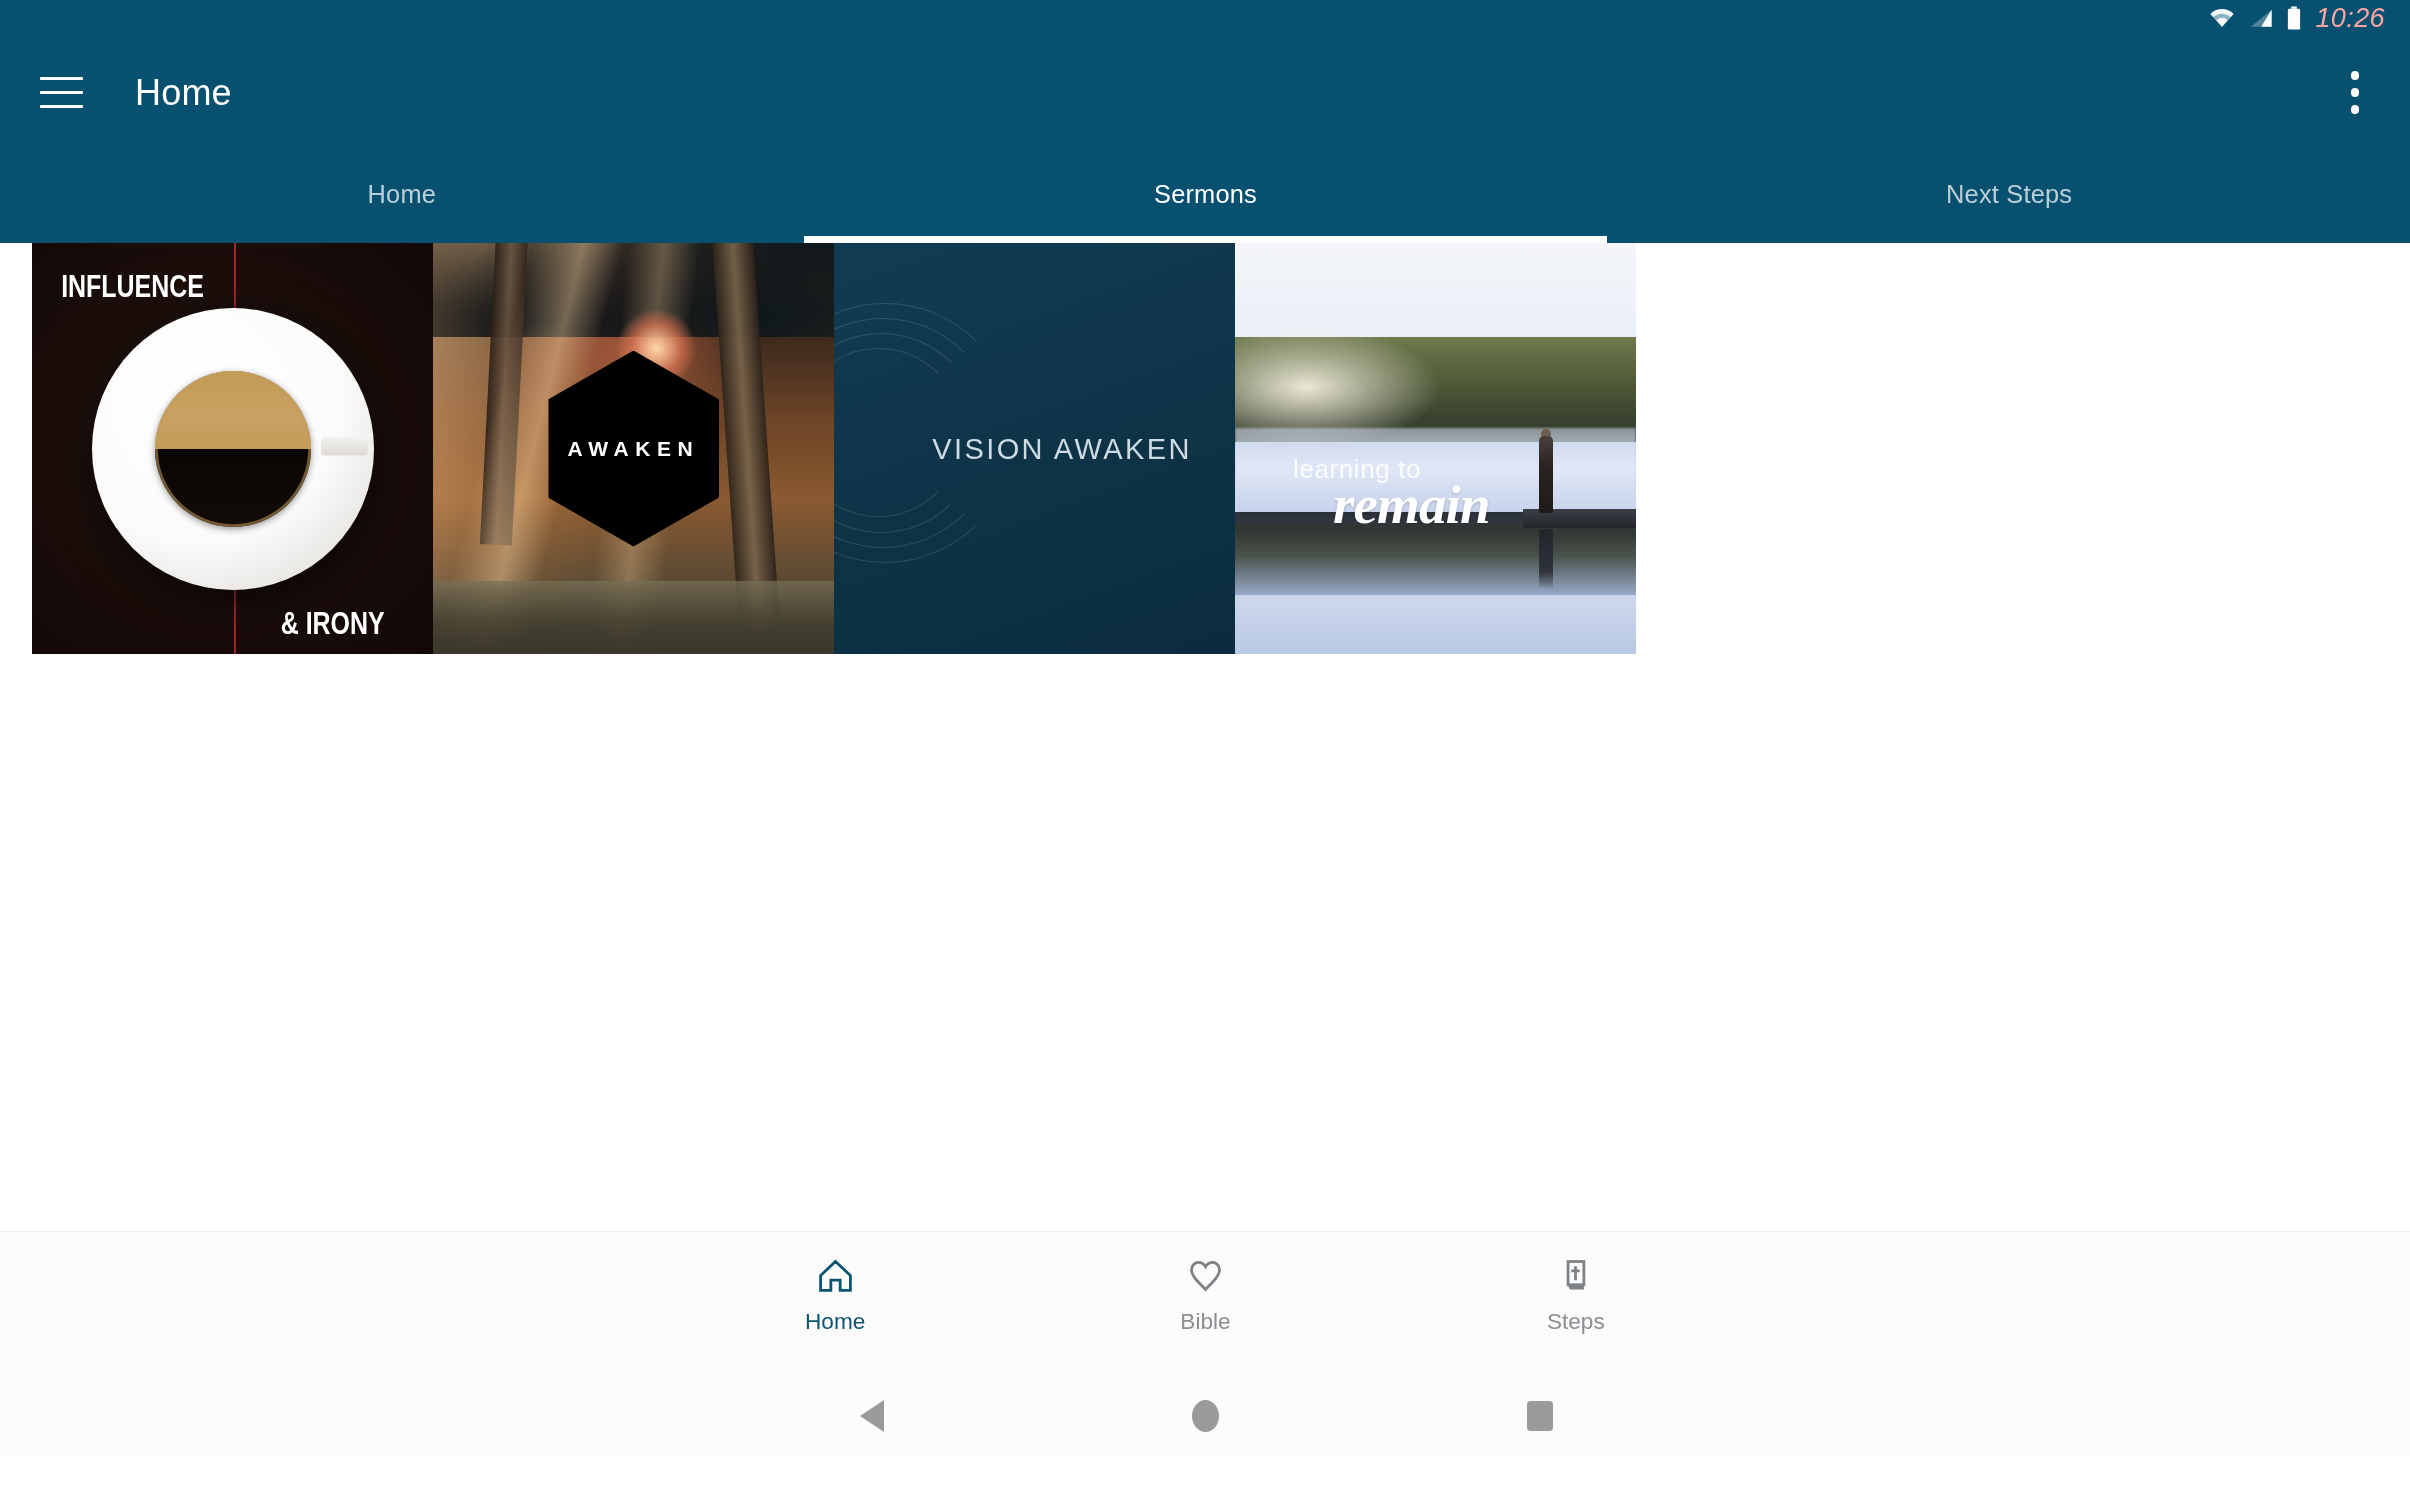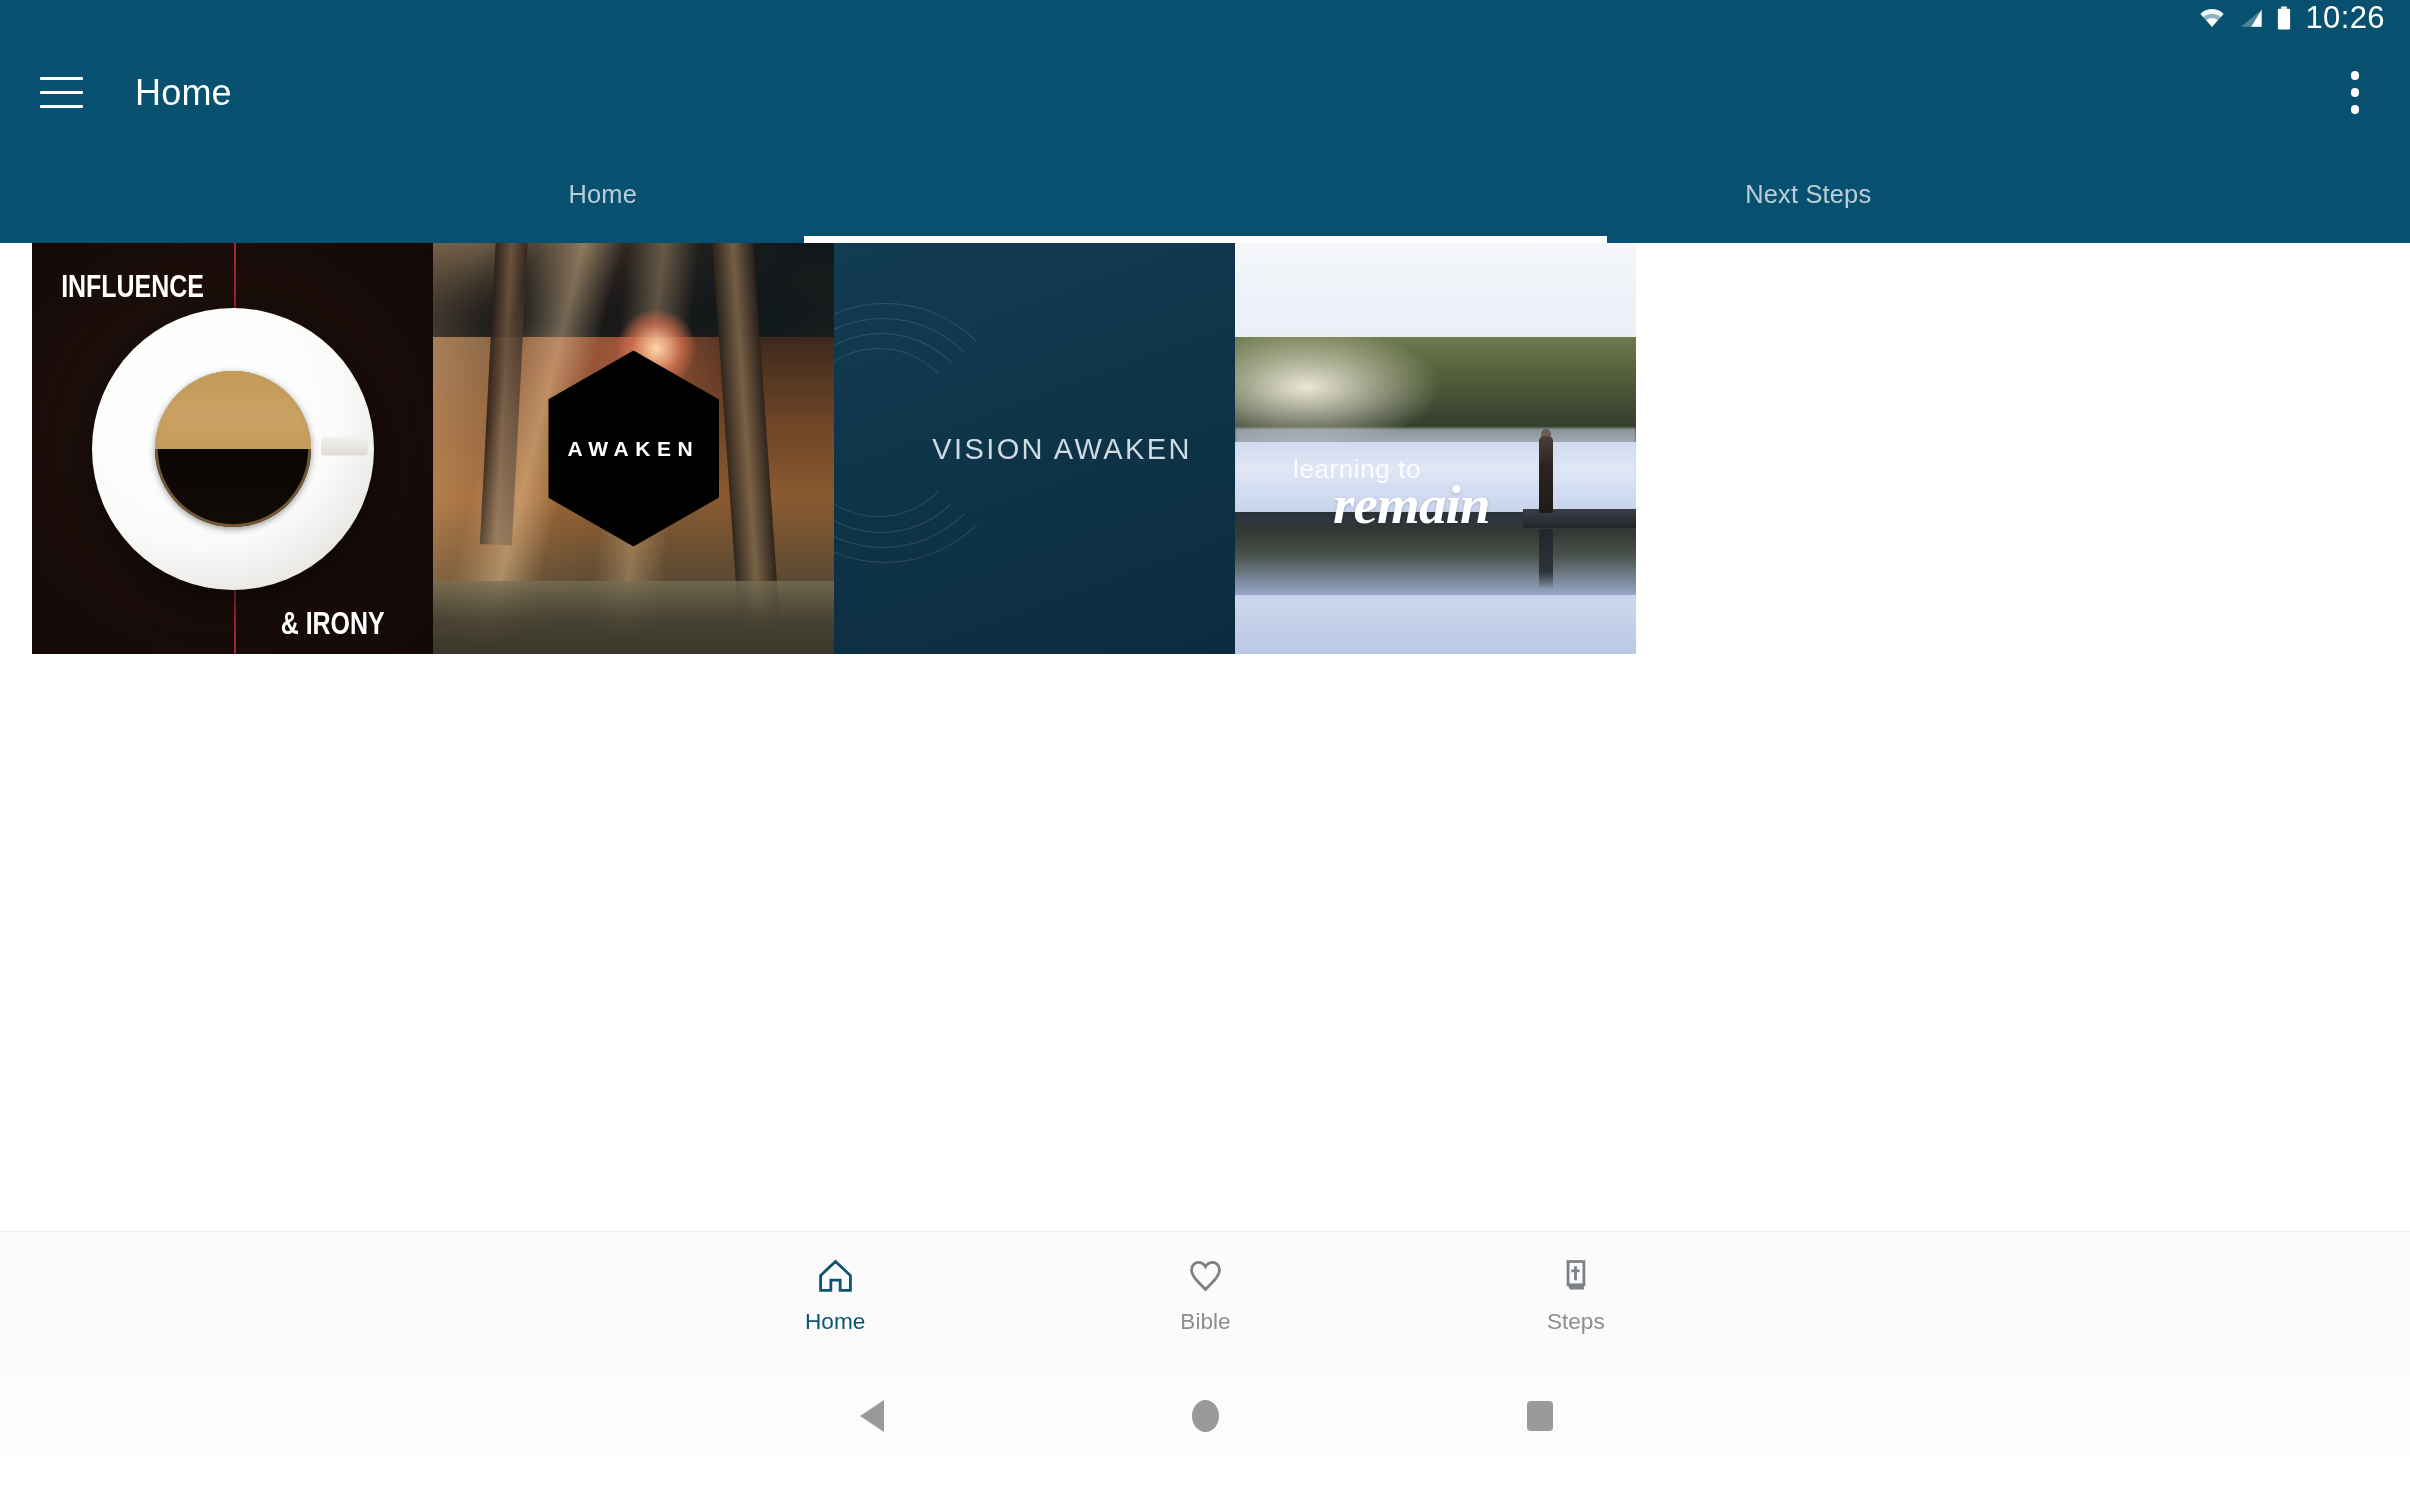--- a/index.html
+++ b/index.html
@@ -11,22 +11,23 @@
   }
 
   
   .statusbar{
     height:36px; background:#07506f;
     display:flex; align-items:center; justify-content:flex-end;
     padding-right:26px; gap:13px;
   }
   .sb-icon{ display:flex; align-items:center; }
   .sb-clock{
-    color:#ffffff; font-size:31px; letter-spacing:0.4px;
+    color:#fca5a5; font-size:27px; letter-spacing:0.4px;
     font-family:"Liberation Sans", sans-serif;
+    font-style:italic;
   }
 
   
   .appbar{
     height:113px; background:#07506f;
     display:flex; align-items:center; position:relative;
   }
   .ham{
     width:43px; height:32px; margin-left:40px;
     display:flex; flex-direction:column; justify-content:space-between;
@@ -337,20 +338,23 @@
     <i></i>
       <i></i>
       <i></i>
   </div>
 </div>
 
 <div class="tabbar">
   <div class="tab">
     <span>Home</span>
   </div>
+  <div class="tab active">
+    <span>Sermons</span>
+  </div>
   <div class="tab">
     <span>Next Steps</span>
   </div>
   <div class="tab-indicator"></div>
 </div>
 
 <div class="content">
   <div class="card-row">
 
     <div class="card c-influence">

